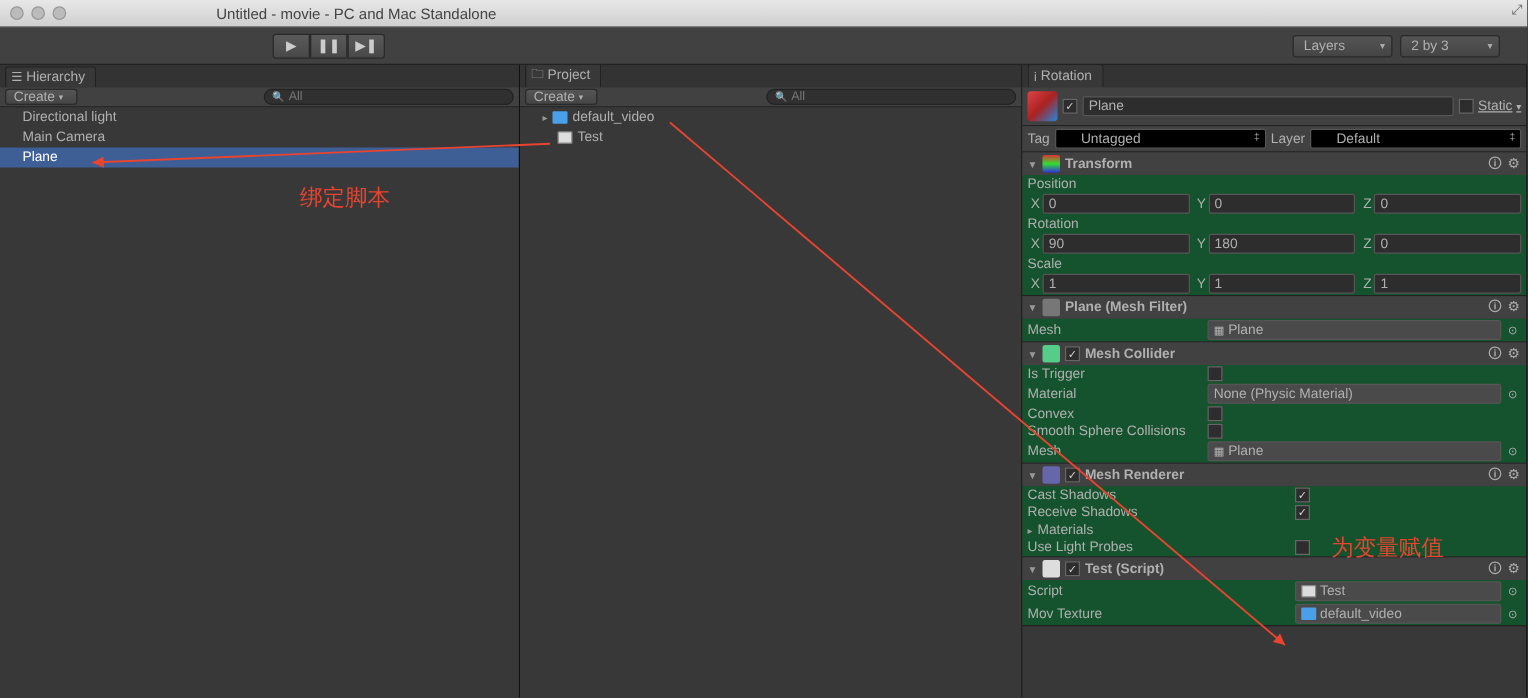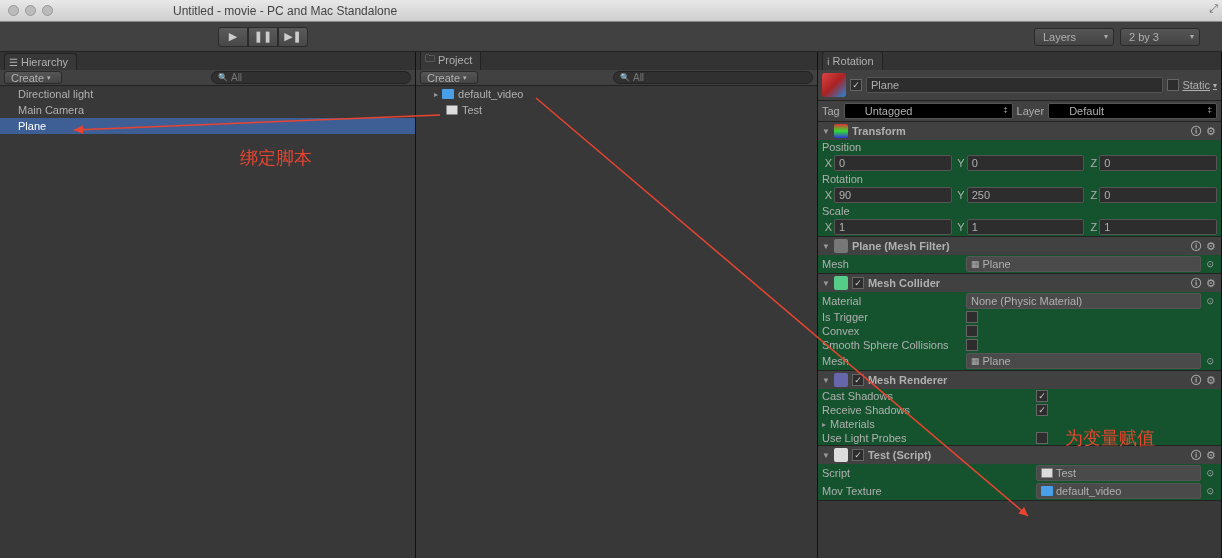--- a/index.html
+++ b/index.html
@@ -209,21 +209,21 @@
             <span class="plabel">Rotation</span>
           </div>
       <div class="prow">
             <div class="xyz">
         <div class="axf">
                 <span class="axl">X</span>
                 <div class="numf">90</div>
               </div>
         <div class="axf">
                 <span class="axl">Y</span>
-                <div class="numf">250</div>
+                <div class="numf">180</div>
               </div>
         <div class="axf">
                 <span class="axl">Z</span>
                 <div class="numf">0</div>
               </div>
       </div>
           </div>
       <div class="prow">
             <span class="plabel">Scale</span>
           </div>
@@ -273,26 +273,26 @@
           <span class="comp-ic" style="background:#5c8;"></span>
           <span class="cb">✓</span>
           <b>Mesh Collider</b>
           <div class="gear">
             <span class="gear-i">🛈</span>
             <span class="gear-i">⚙</span>
           </div>
         </div>
     <div class="comp-body">
       <div class="prow">
+            <span class="plabel">Is Trigger</span>
+            <span class="cb"></span>
+          </div>
+      <div class="prow">
             <span class="plabel">Material</span>
             <div class="obj-f" style="margin-right:16px;">None (Physic Material)</div>
-          </div>
-      <div class="prow">
-            <span class="plabel">Is Trigger</span>
-            <span class="cb"></span>
           </div>
       <div class="prow">
             <span class="plabel">Convex</span>
             <span class="cb"></span>
           </div>
       <div class="prow">
             <span class="plabel">Smooth Sphere Collisions</span>
             <span class="cb"></span>
           </div>
       <div class="prow">

